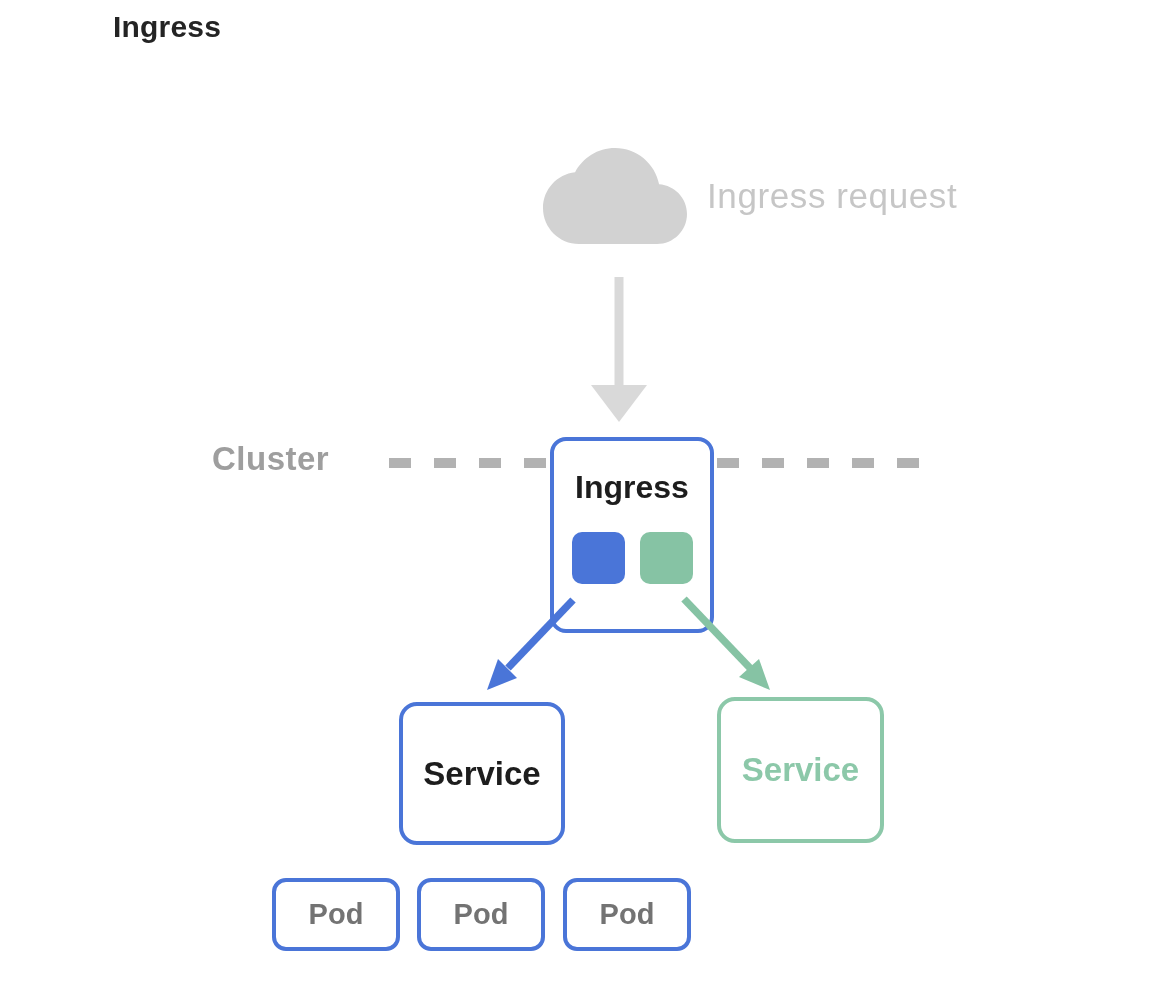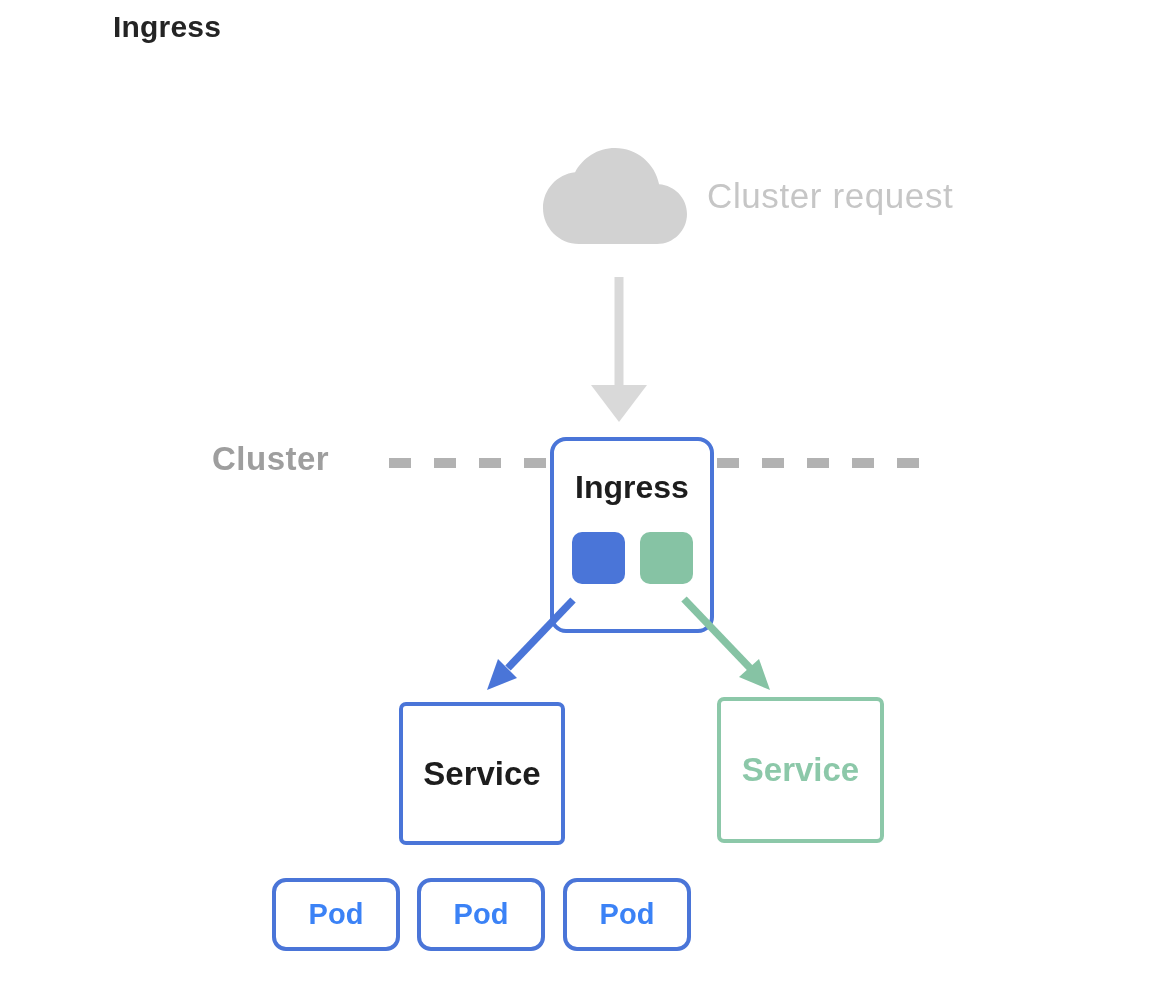--- a/index.html
+++ b/index.html
@@ -54,21 +54,21 @@
     font-size:32px;font-weight:700;color:#1d1d1d;
   }
   .rule-row{
     display:flex;gap:15px;margin-top:26px;
   }
   .rule-chip{width:53px;height:52px;border-radius:10px;}
   .rule-blue{background:#4a75d8;}
   .rule-green{background:#86c3a4;}
 
   .service-node{
-    border-radius:7px;
+    border-radius:18px;
     display:flex;align-items:center;justify-content:center;
     z-index:2;
   }
   .service-blue{
     left:382px;top:702px;width:166px;height:143px;
   }
   .service-blue .node-label{font-size:33px;font-weight:700;color:#1d1d1d;}
   .service-green{
     left:700px;top:697px;width:167px;height:146px;
     border-color:#8cc8a9;
@@ -76,38 +76,38 @@
   .service-green .node-label{font-size:33px;font-weight:700;color:#8cc8a9;}
 
   .pod-node{
     top:878px;width:128px;height:73px;
     border-radius:14px;
     display:flex;align-items:center;justify-content:center;
   }
   .pod-0{left:255px;}
   .pod-1{left:400px;}
   .pod-2{left:546px;}
-  .pod-node .node-label{font-size:29px;font-weight:700;color:#3b82f6;}
+  .pod-node .node-label{font-size:29px;font-weight:700;color:#737373;}
 
   .overlay{left:0;top:0;pointer-events:none;z-index:5;}
   .cloud-svg{left:523px;top:148px;}
   .down-arrow-svg{left:570px;top:275px;}
 </style>
 </head>
 <body>
 
 <div class="canvas">
 
   <div class="abs page-title">Ingress</div>
 
   <svg class="abs cloud-svg" width="150" height="96" viewBox="0 4 24 16">
     <path fill="#d2d2d2" d="M19.35 10.04C18.67 6.59 15.64 4 12 4 9.11 4 6.6 5.64 5.35 8.04 2.34 8.36 0 10.91 0 14c0 3.31 2.69 6 6 6h13c2.76 0 5-2.24 5-5 0-2.64-2.05-4.78-4.65-4.96z"></path>
   </svg>
 
-  <div class="abs incoming-label">Cluster request</div>
+  <div class="abs incoming-label">Ingress request</div>
 
   <svg class="abs down-arrow-svg" width="64" height="150" viewBox="0 0 64 150">
     <rect x="27.5" y="2" width="9" height="112" fill="#d9d9d9"></rect>
     <polygon points="4,110 60,110 32,147" fill="#d9d9d9"></polygon>
   </svg>
 
   <div class="abs cluster-label">Cluster</div>
 
   <div class="abs dash-line dash-left"></div>
   <div class="abs dash-line dash-right"></div>

